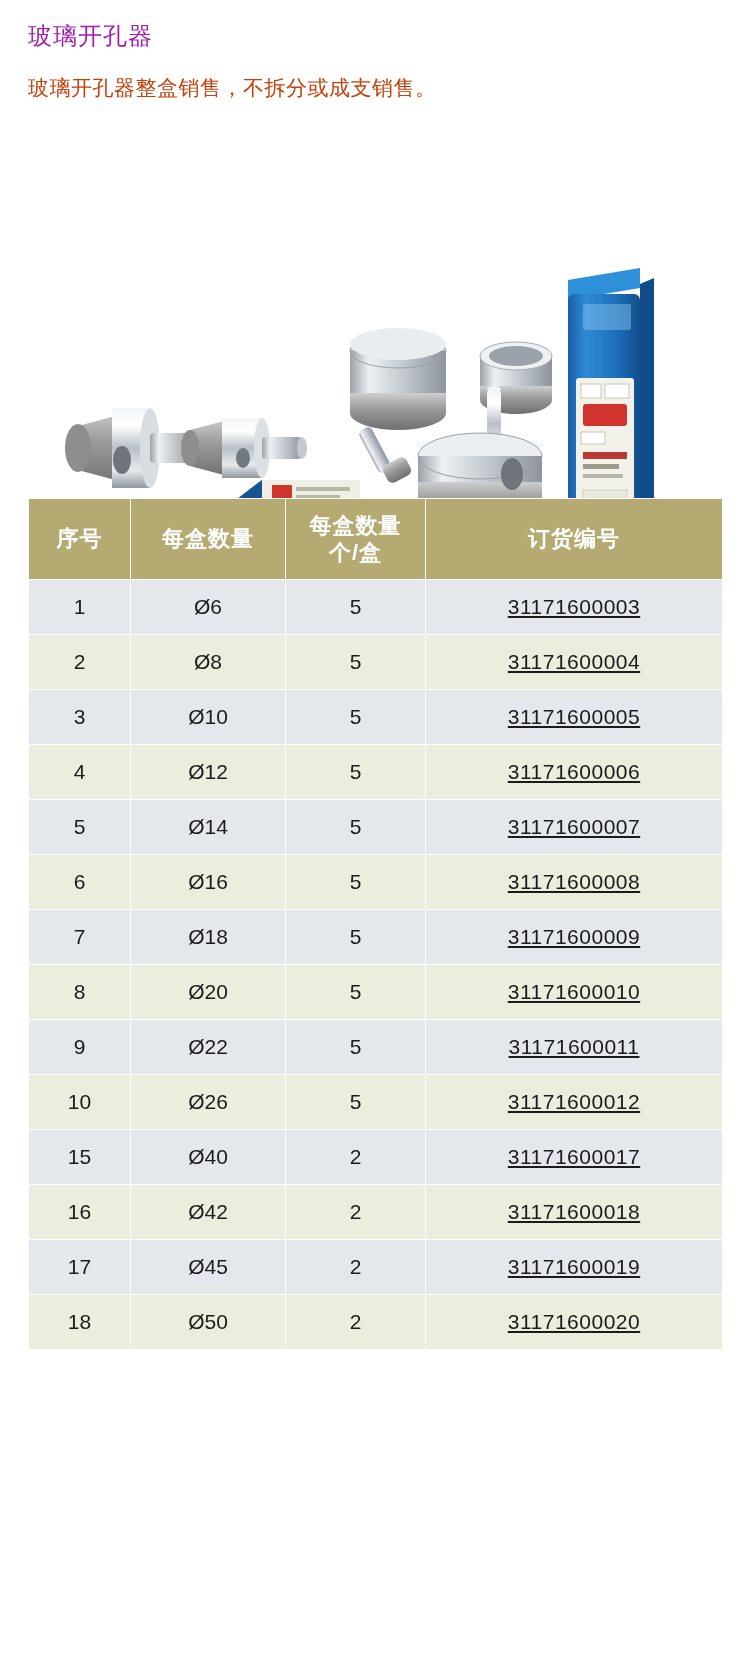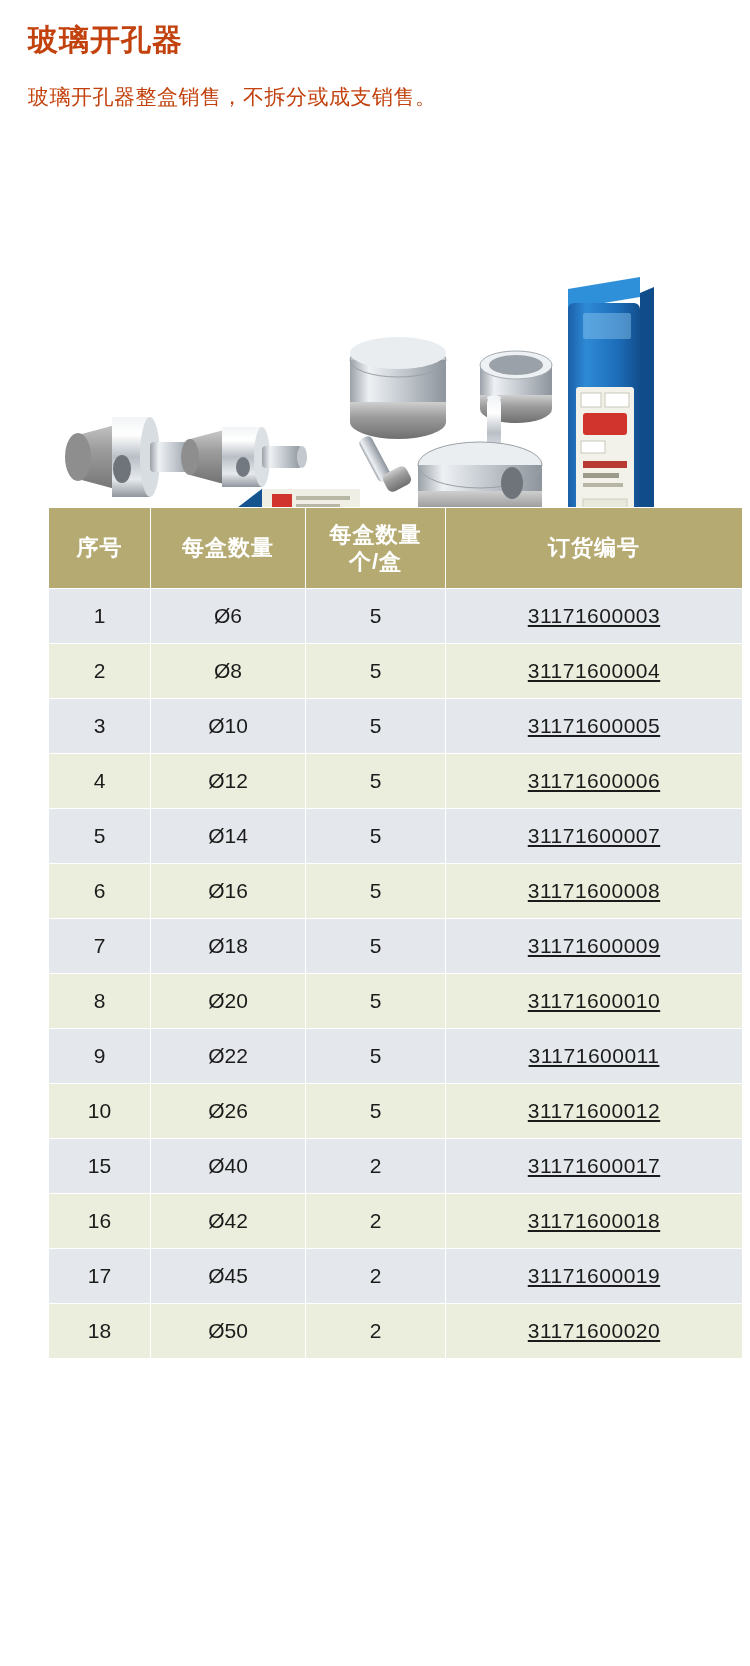--- a/index.html
+++ b/index.html
@@ -14,25 +14,25 @@
     color: #1a1a1a;
     overflow: hidden;
   }
   .page {
     position: relative;
     width: 750px;
     height: 1666px;
     box-sizing: border-box;
   }
   .title {
-    font-size: 30px;
-    font-weight: bold;
+    font-size: 24px;
+    font-weight: normal;
     letter-spacing: 1px;
     padding: 20px 0 0 28px;
-    color: #c2410c;
+    color: #a21caf;
   }
   .subtitle {
     font-size: 21px;
     color: #c2410c;
     padding: 22px 0 0 28px;
     letter-spacing: 0.5px;
   }
 
   
   .hero {
@@ -40,21 +40,20 @@
     width: 750px;
     height: 390px;
     margin-top: 6px;
   }
   .hero svg { display: block; }
 
   
   .table-wrap {
     padding: 0 28px;
     box-sizing: border-box;
-    margin-left: 20px;
   }
   table.spec {
     width: 694px;
     border-collapse: collapse;
     table-layout: fixed;
   }
   table.spec th {
     background: #b5ab72;
     color: #ffffff;
     font-size: 22px;

